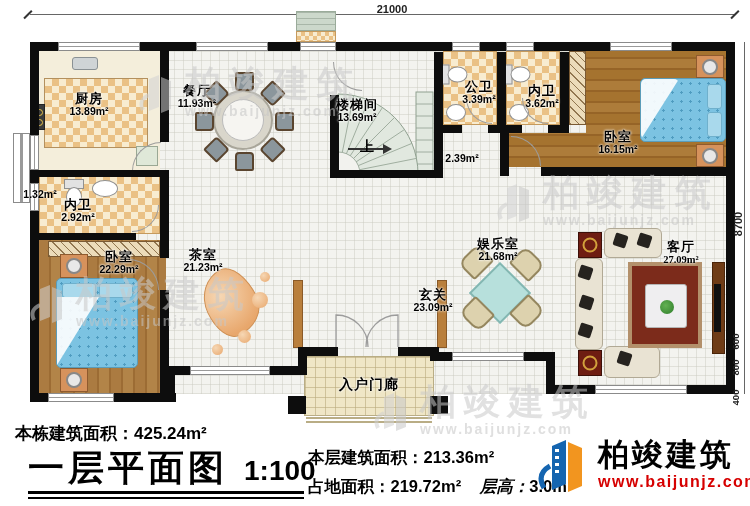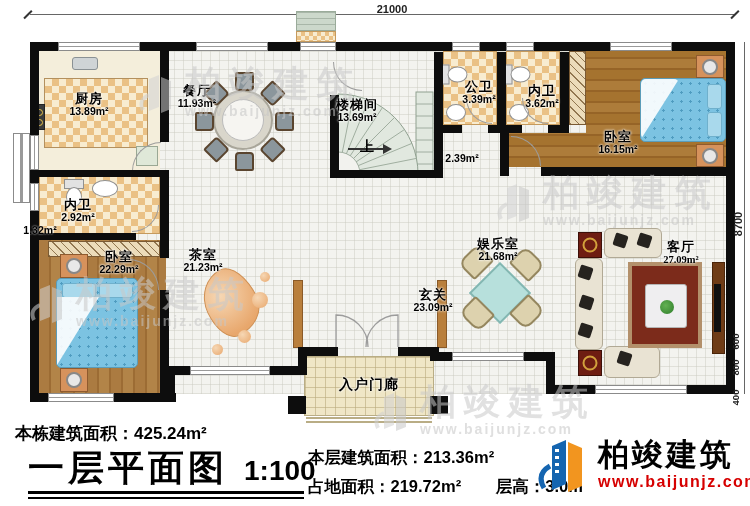--- a/index.html
+++ b/index.html
@@ -311,21 +311,21 @@
     <div class="ar">21.68m²</div>
   </div>
   <div class="rlabel" style="left:681px;top:240px;font-family:Liberation Serif, serif;">
     <div class="nm">客厅</div>
     <div class="ar">27.09m²</div>
   </div>
   <div class="rlabel" style="left:369px;top:377px;">
     <div class="nm" style="font-size:14px;">入户门廊</div>
   </div>
   <div class="alab" style="left:462px;top:152px;">2.39m²</div>
-  <div class="alab" style="left:40px;top:188px;margin-top:36px;">1.32m²</div>
+  <div class="alab" style="left:40px;top:188px;">1.32m²</div>
 
   <div class="wm" style="left:137px;top:66px;">
     <svg width="40" height="44" viewBox="0 0 40 44">
       <path d="M6 38 Q1 28 12 23" stroke="#d0d0d0" fill="none" stroke-width="4"></path>
       <path d="M12 7 L22 3 L22 35 L12 39 Z" fill="#d2d2d2"></path>
       <path d="M24 5 L34 9 L34 37 L24 41 Z" fill="#c8c8c8"></path>
     </svg>
     <div class="col">
         <span class="cn">柏竣建筑</span>
         <span class="url">www.baijunjz.com</span>
@@ -372,21 +372,21 @@
     <span style="font-size:36px;font-weight:bold;letter-spacing:4px;">一层平面图</span>
     <span style="font-size:28px;font-weight:bold;">1:100</span>
   </div>
   <div class="a" style="left:28px;top:491px;width:276px;height:3px;background:#000;z-index:60;"></div>
   <div class="a" style="left:28px;top:497px;width:276px;height:2px;background:#000;z-index:60;"></div>
   <div class="a ftr" style="left:308px;top:447px;font-size:16.5px;font-weight:bold;z-index:60;">
     <span>本层建筑面积：</span><span>213.36m²</span>
   </div>
   <div class="a ftr" style="left:308px;top:476px;font-size:16.5px;font-weight:bold;z-index:60;">
     <span>占地面积：</span><span>219.72m²</span>
-    <span style="margin-left:30px;">层高：</span><span>3.0m</span>
+    <span style="margin-left:14px;font-style:italic;">层高：</span><span>3.0m</span>
   </div>
   <div class="a" style="left:534px;top:436px;z-index:60;display:flex;align-items:flex-start;gap:8px;">
     <svg width="56" height="60" viewBox="0 0 56 60">
       <path d="M10 52 Q2 38 16 30" stroke="#1565b0" stroke-width="5" fill="none"></path>
       <path d="M18 10 L32 4 L32 48 L18 54 Z" fill="#1565b0"></path>
       <rect x="21" y="13" width="4" height="3" fill="#fff"></rect>
       <rect x="21" y="20" width="4" height="3" fill="#fff"></rect>
       <rect x="21" y="27" width="4" height="3" fill="#fff"></rect>
       <rect x="21" y="34" width="4" height="3" fill="#fff"></rect>
       <path d="M34 6 L48 12 L48 50 L34 56 Z" fill="#f2951f"></path>

